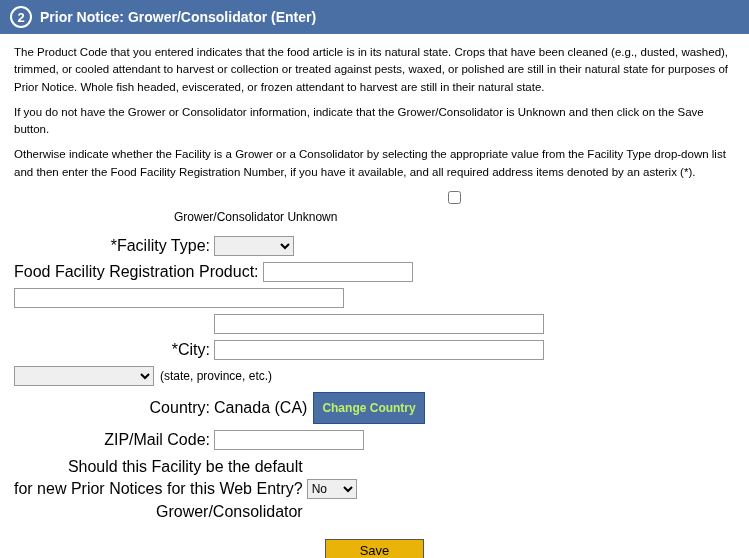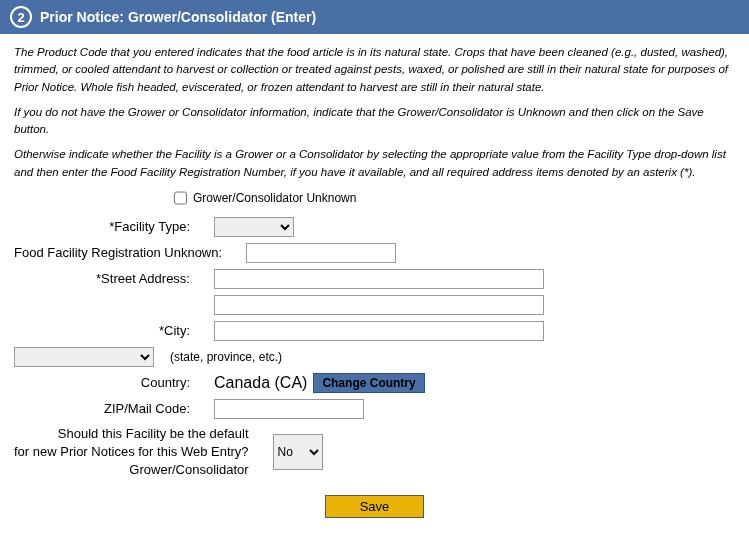--- a/index.html
+++ b/index.html
@@ -34,41 +34,41 @@
       font-weight: bold;
       flex-shrink: 0;
     }
     .content {
       padding: 10px 14px;
     }
     .info-text {
       font-size: 11.5px;
       line-height: 1.5;
       margin-bottom: 8px;
-      font-style: italic;
     }
     .form-section {
       margin-top: 10px;
     }
     .checkbox-row {
       display: flex;
       gap: 6px;
       margin-bottom: 12px;
       padding-left: 160px;
+      flex-direction: column;
     }
     .form-row {
       display: flex;
       align-items: center;
       margin-bottom: 6px;
     }
     .form-label {
       text-align: right;
       min-width: 200px;
-      padding-right: 24px;
-      font-size: 13px;
+      padding-right: 4px;
+      font-size: 16px;
     }
     .form-input {
       border: 1px solid #999;
       height: 20px;
       padding: 1px 3px;
       font-size: 12px;
     }
     .input-medium {
       width: 150px;
     }
@@ -82,37 +82,37 @@
       border: 1px solid #999;
     }
     .select-state {
       width: 140px;
       height: 20px;
       font-size: 12px;
       border: 1px solid #999;
     }
     .select-small {
       width: 50px;
-      height: 36px;
+      height: 20px;
       font-size: 12px;
       border: 1px solid #999;
     }
     .state-note {
-      margin-left: 16px;
+      margin-left: 6px;
       font-size: 12px;
     }
     .country-display {
       font-size: 16px;
       margin-right: 6px;
     }
     .change-country-btn {
       background: #4a6fa5;
-      color: #000000;
+      color: #bef264;
       border: 1px solid #2a4f85;
-      padding: 2px 8px;
+      padding: 8px 8px;
       font-size: 12px;
       cursor: pointer;
       font-weight: bold;
     }
     .button-row {
       display: flex;
       justify-content: center;
       gap: 10px;
       margin-top: 16px;
     }
@@ -152,27 +152,26 @@
     <div class="form-row">
       <div class="form-label">*Facility Type:</div>
       <select class="select-facility">
         <option value=""></option>
         <option value="Grower">Grower</option>
         <option value="Consolidator">Consolidator</option>
       </select>
     </div>
 
     <div class="form-row">
-      <div class="form-label">Food Facility Registration Unknown:</div>
+      <div class="form-label">Food Facility Registration Product:</div>
       <input type="text" class="form-input input-medium" style="">
     </div>
 
 
     <div class="form-row">
-      <div class="form-label">*Street Address:</div>
       <input type="text" class="form-input input-large" style="">
     </div>
 
     <div class="form-row">
       <div class="form-label"></div>
       <input type="text" class="form-input input-large" style="">
     </div>
 
     <div class="form-row">
       <div class="form-label">*City:</div>

